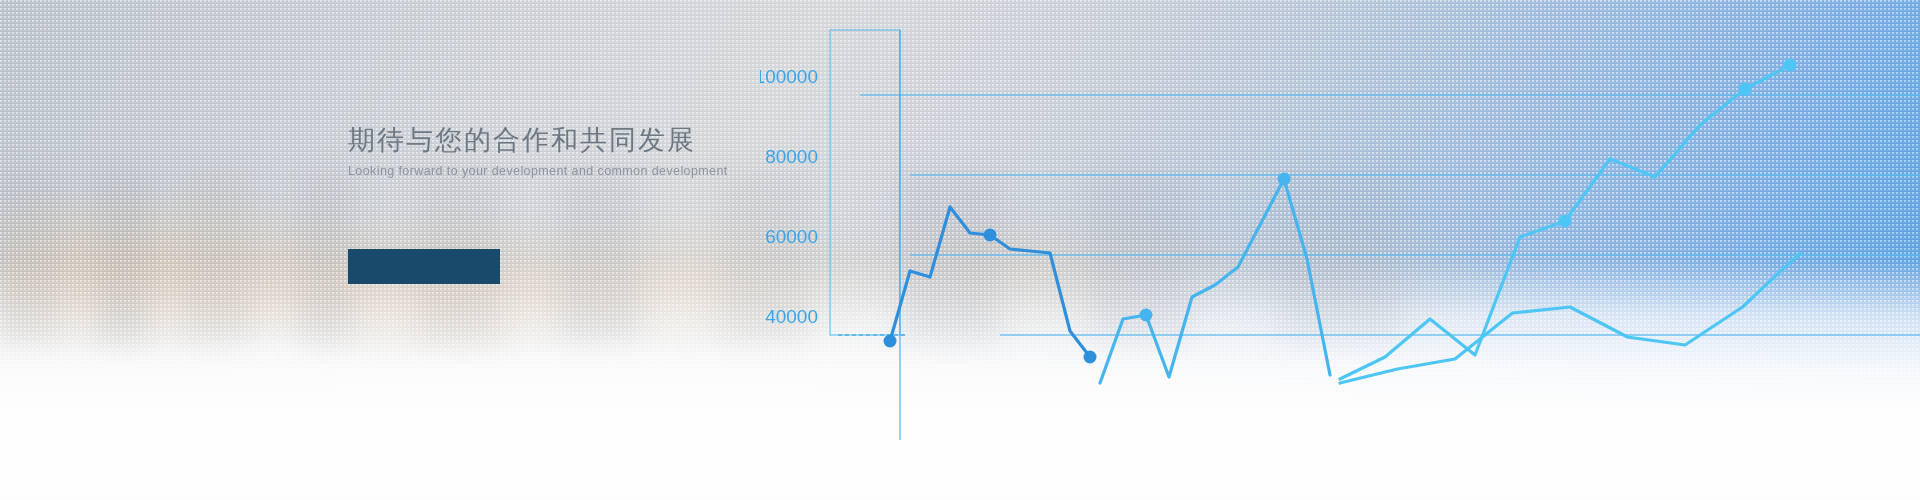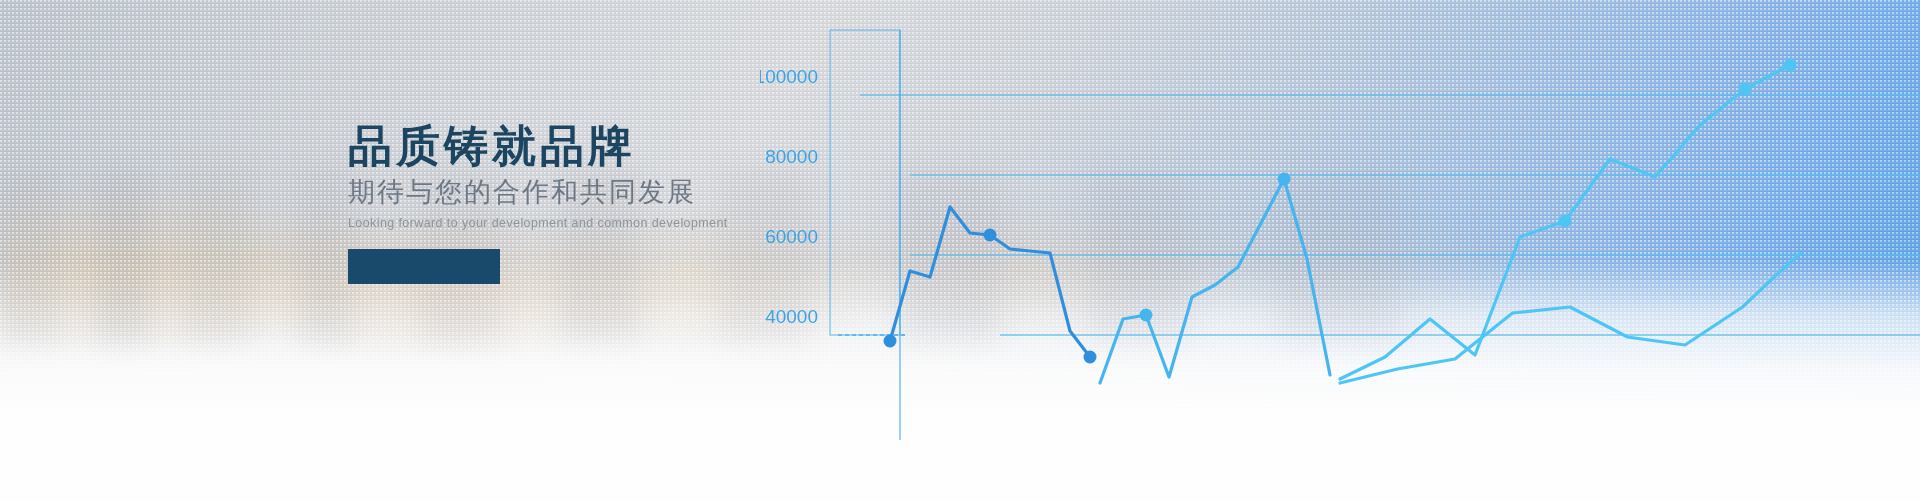--- a/index.html
+++ b/index.html
@@ -114,21 +114,20 @@
 
 <div id="banner">
 
   <div class="bg-base"></div>
   <div class="bg-haze"></div>
   <div class="bg-sky"></div>
   <div class="bg-dots"></div>
   <div class="bg-scan"></div>
 
   <div class="copy">
-    <div class="title">品质铸就品牌</div>
     <div class="subtitle">期待与您的合作和共同发展</div>
     <div class="subtitle-en">Looking forward to your development and common development</div>
   </div>
 
   <button class="cta"></button>
 
   <div class="chart">
     <svg id="chart-svg" width="1160" height="500" viewBox="0 0 1160 500">
       <g id="gridlines">
           <line x1="240" y1="335" x2="1160" y2="335" stroke="#5fbdf0" stroke-width="1.3" opacity="0.85"></line>

